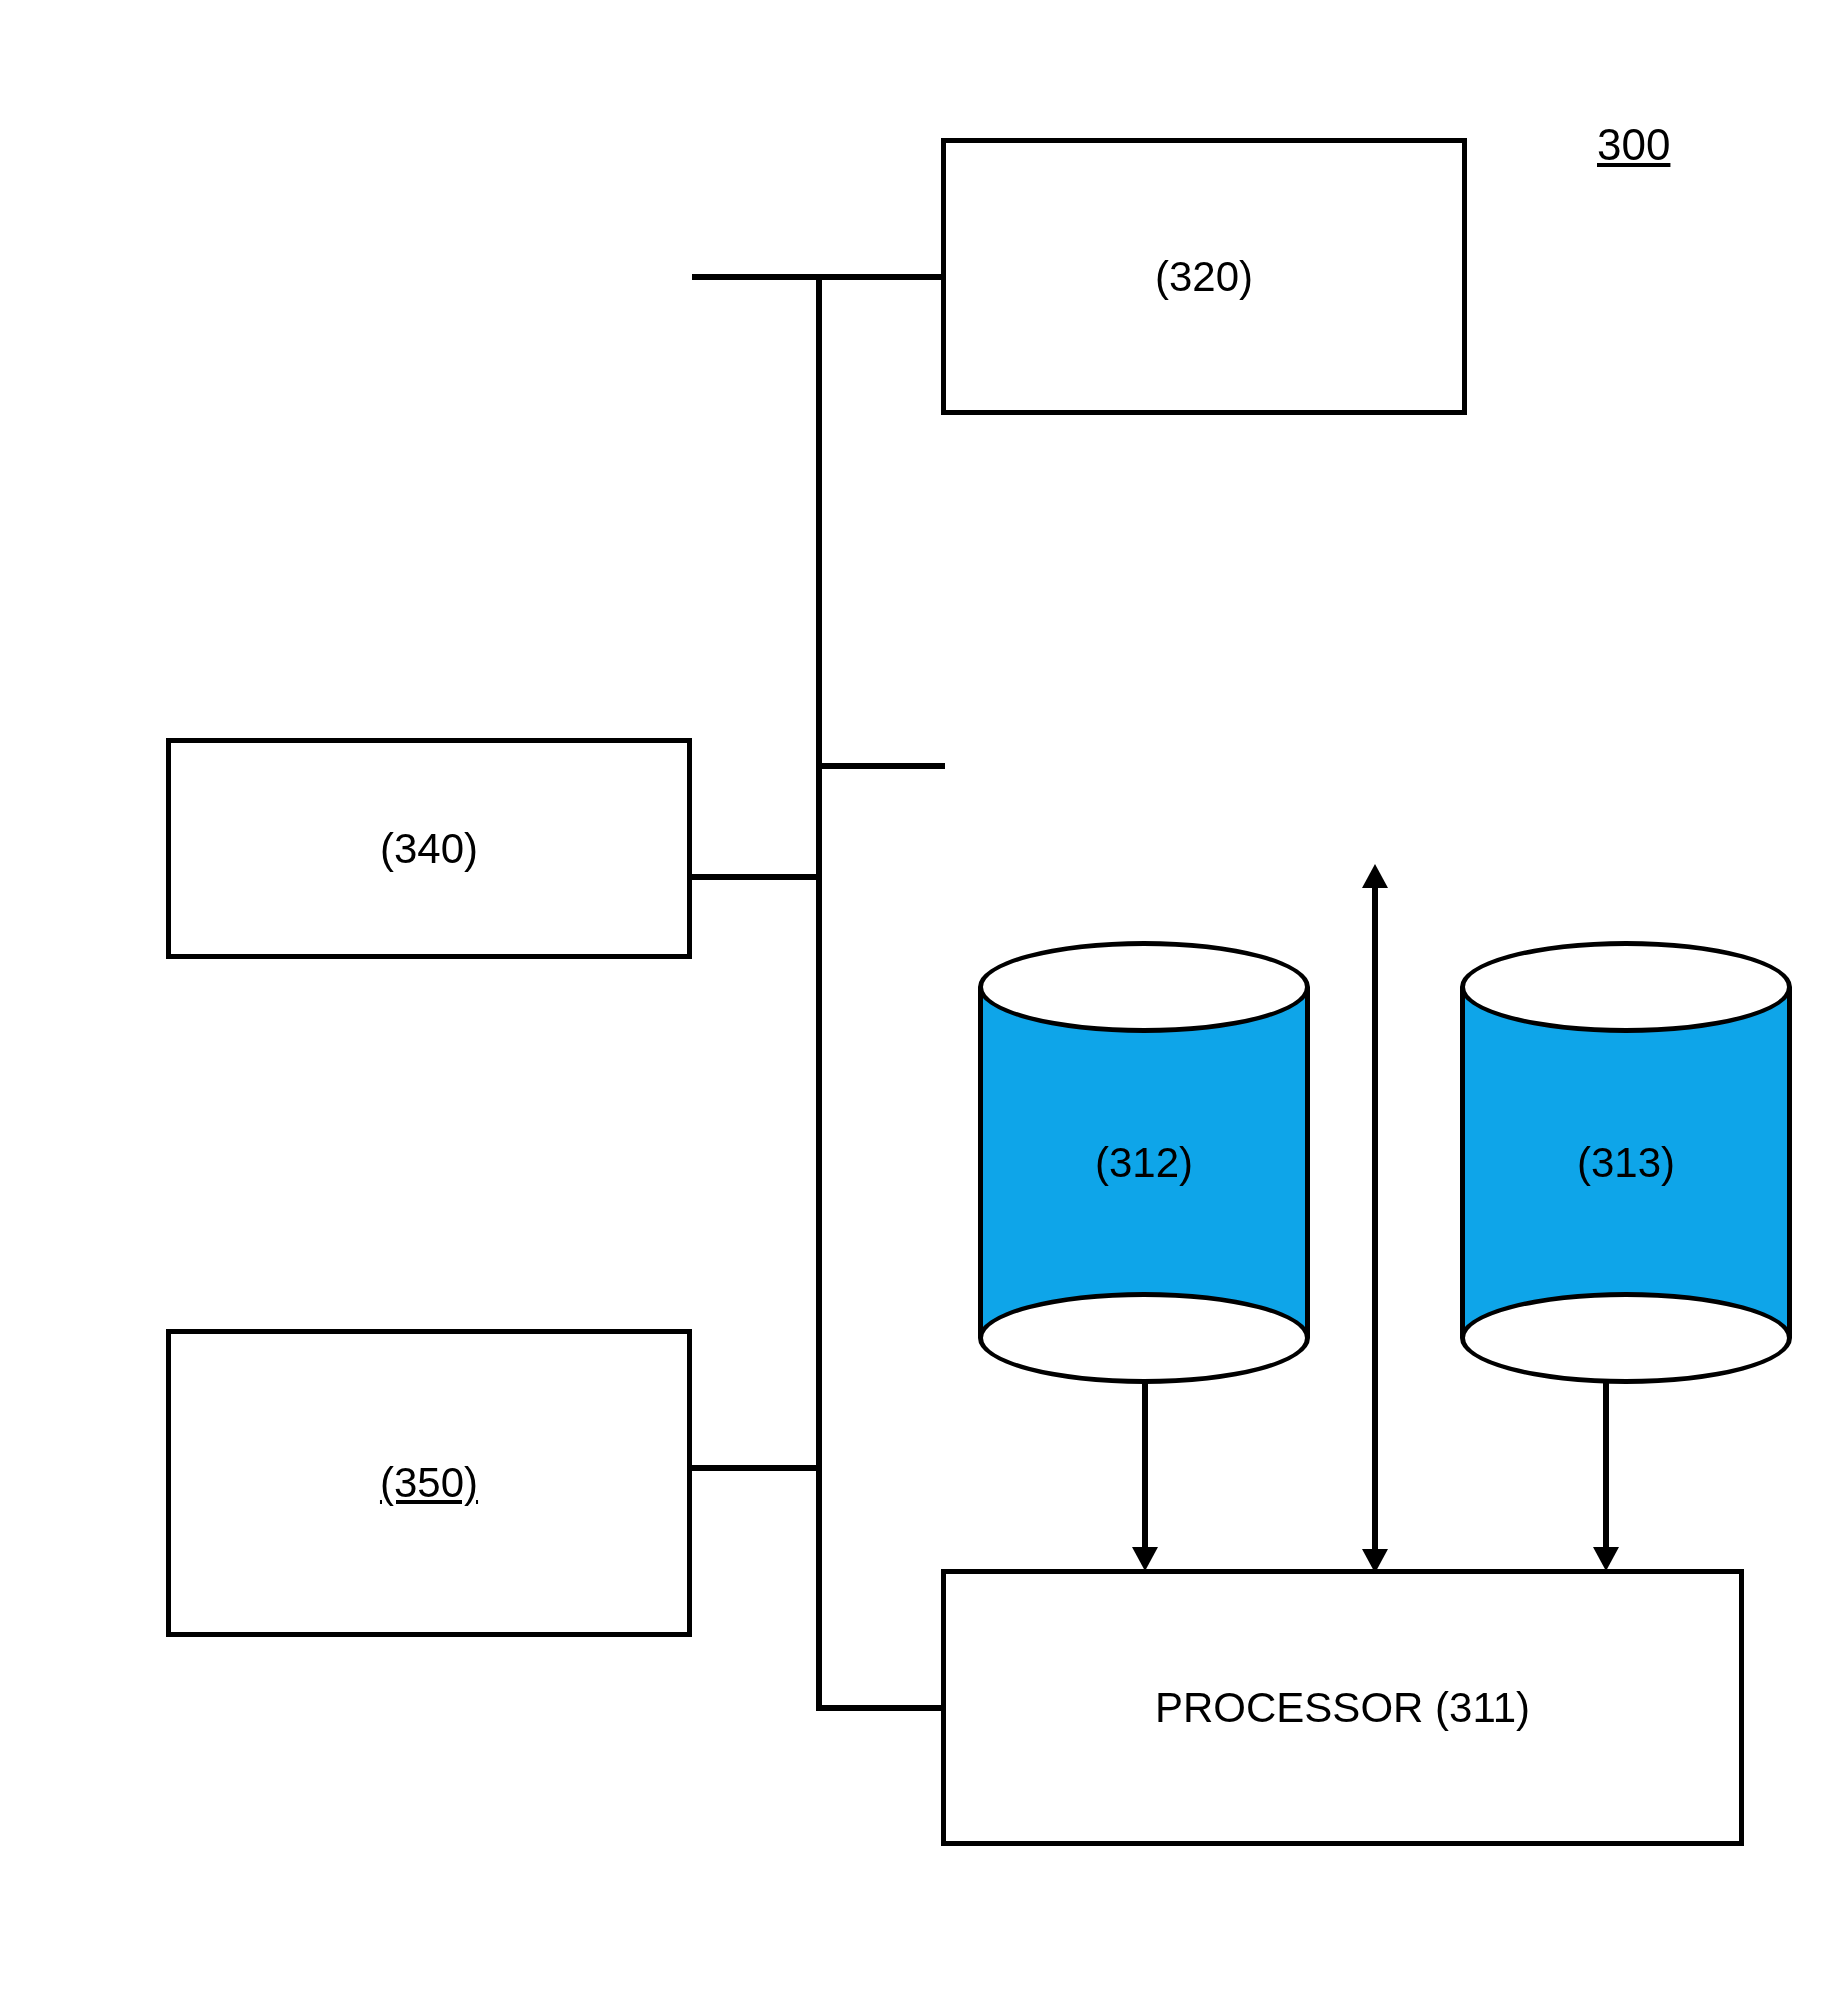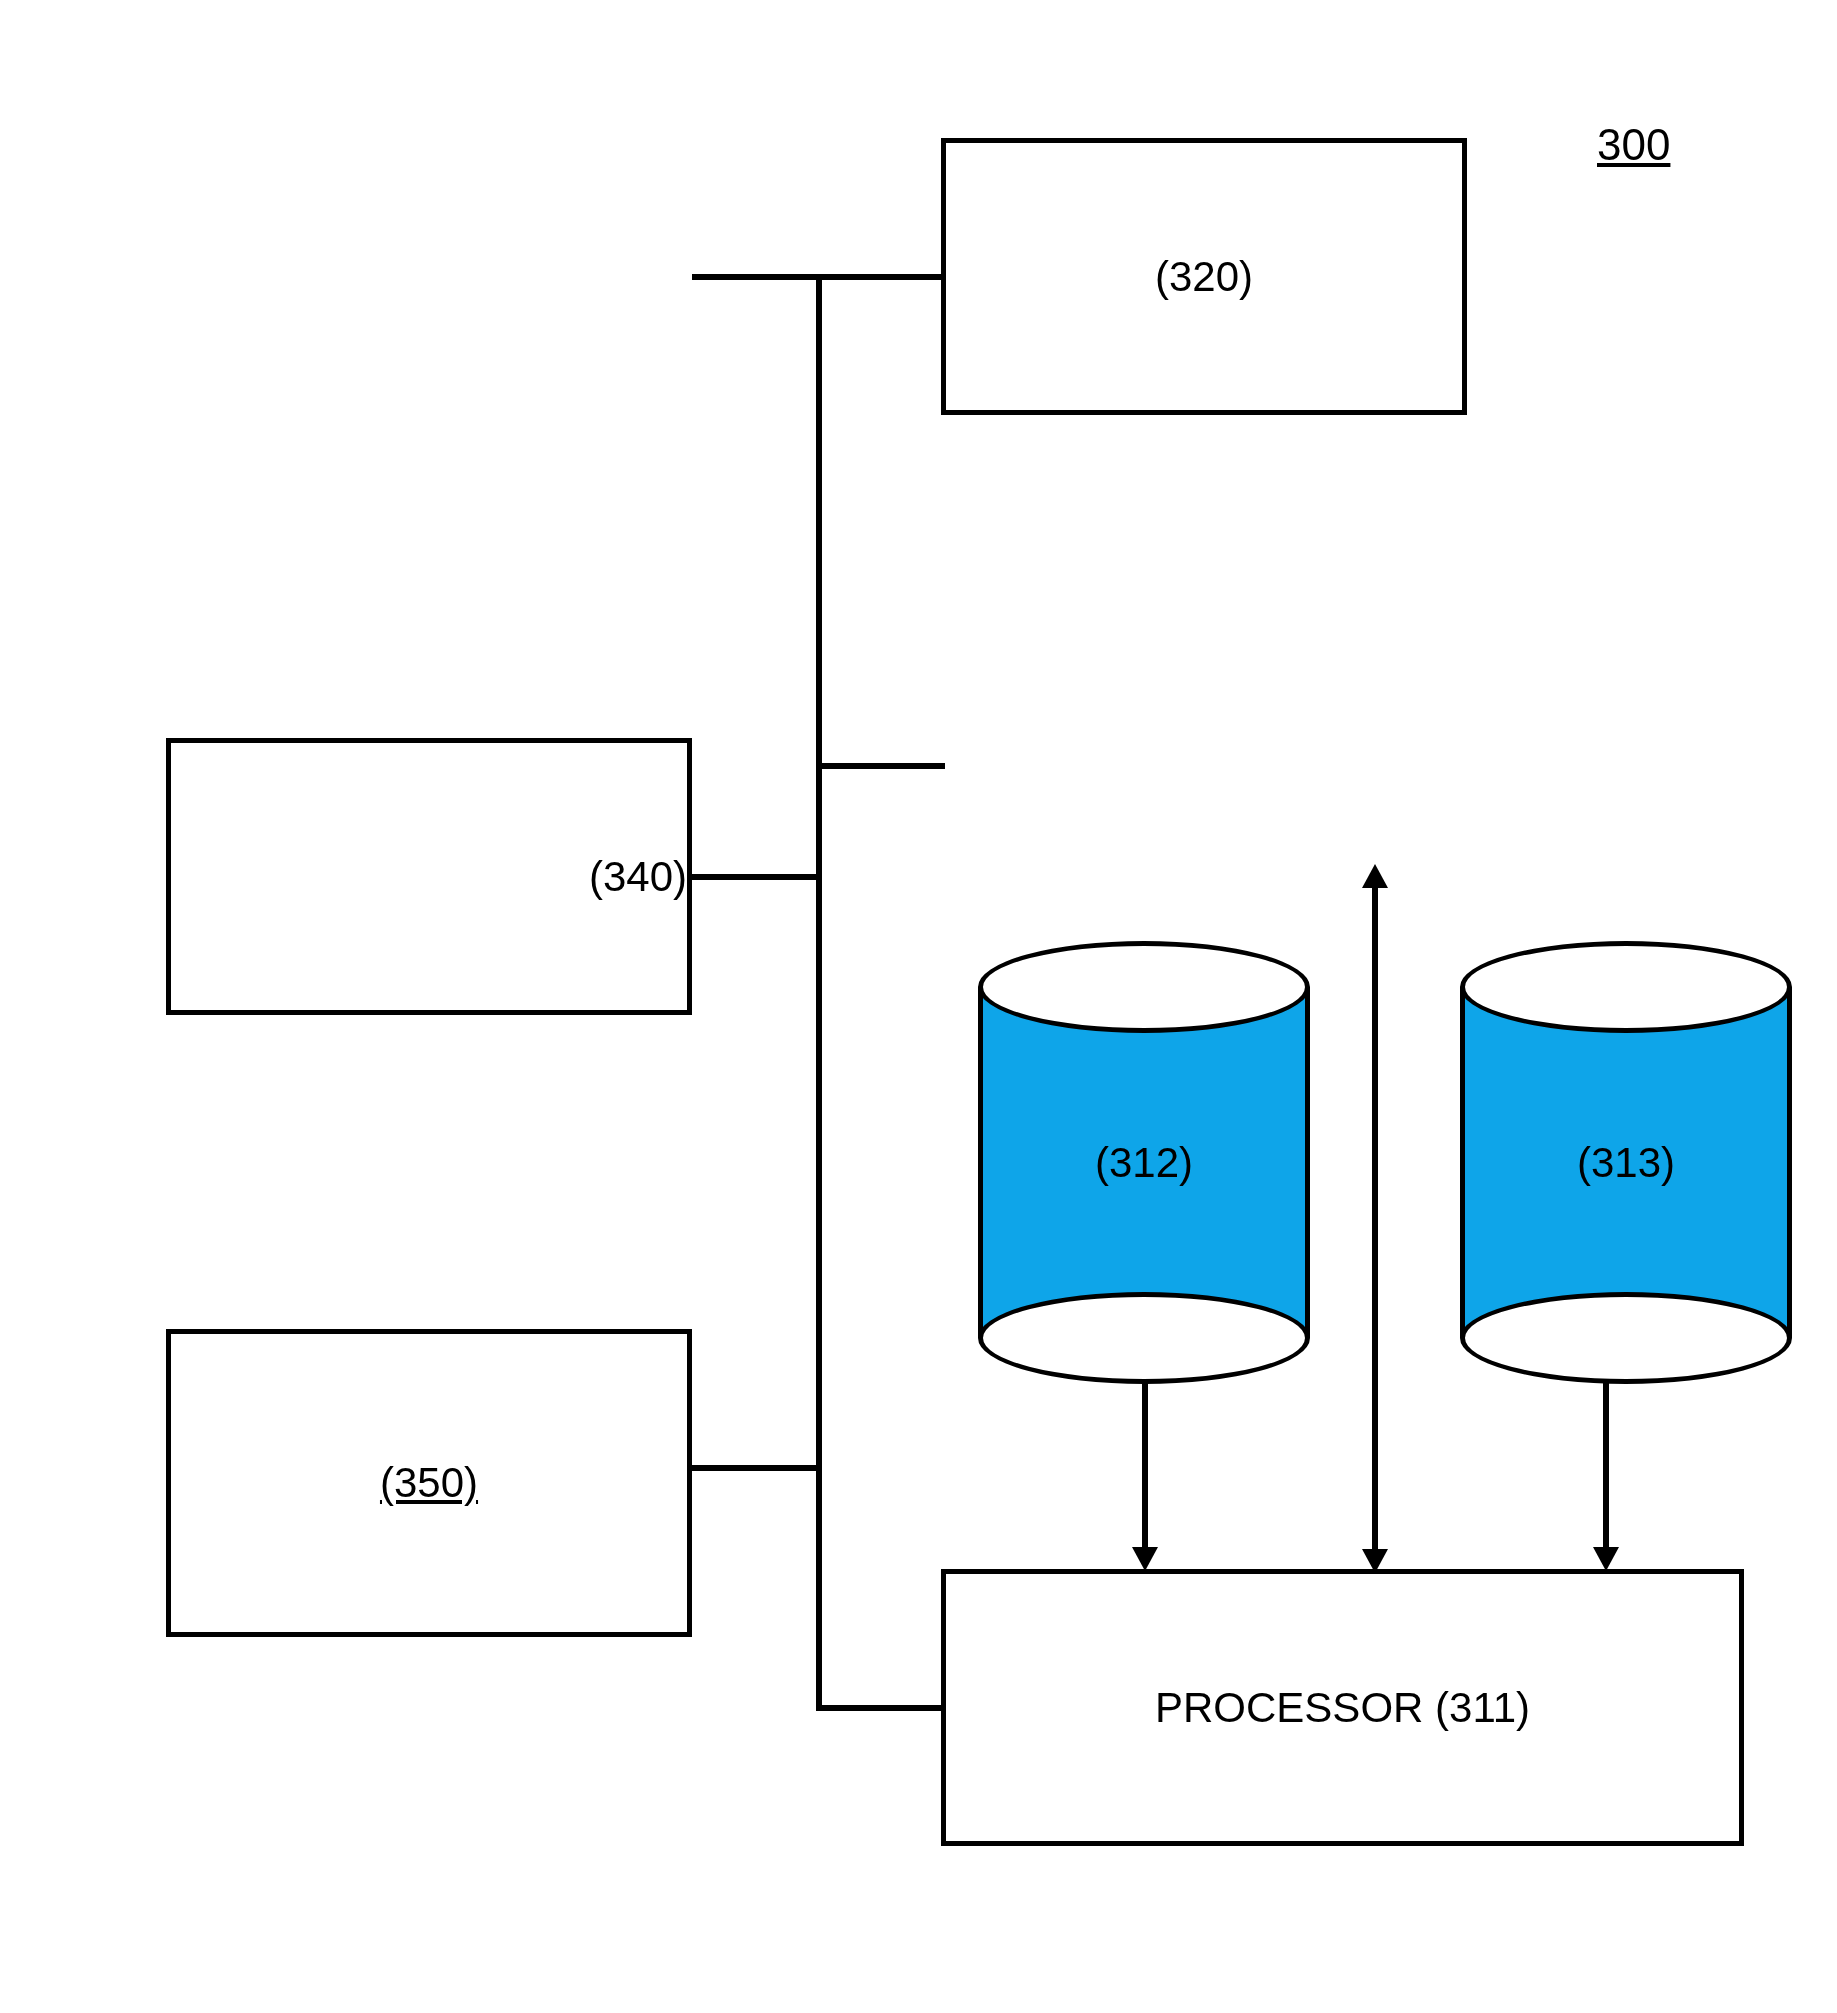--- a/index.html
+++ b/index.html
@@ -81,21 +81,21 @@
 
 <div class="canvas">
 
   <div class="figure-label" style="left:1597px; top:120px;">300</div>
 
 
   <div class="box" style="left:941px; top:138px; width:526px; height:277px;">
     <span>(320)</span>
   </div>
 
-  <div class="box" style="left:166px; top:738px; width:526px; height:277px;justify-content:flex-end;">
+  <div class="box" style="left:166px; top:738px; width:526px; height:221px;">
     <span>(340)</span>
   </div>
 
   <div class="box" style="left:166px; top:1329px; width:526px; height:308px;text-decoration:underline;">
     <span>(350)</span>
   </div>
 
 
   <div class="box" style="left:941px; top:1569px; width:803px; height:277px;">
     <span>PROCESSOR (311)</span>

